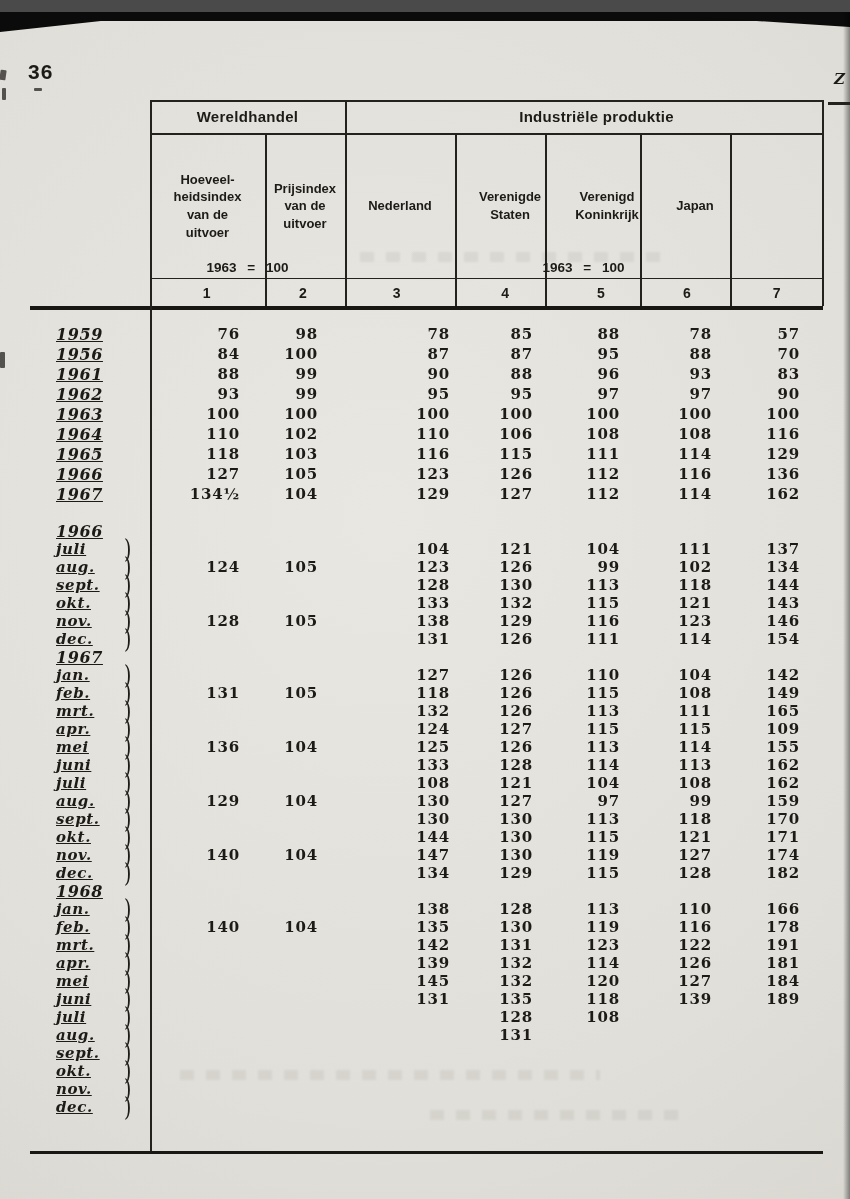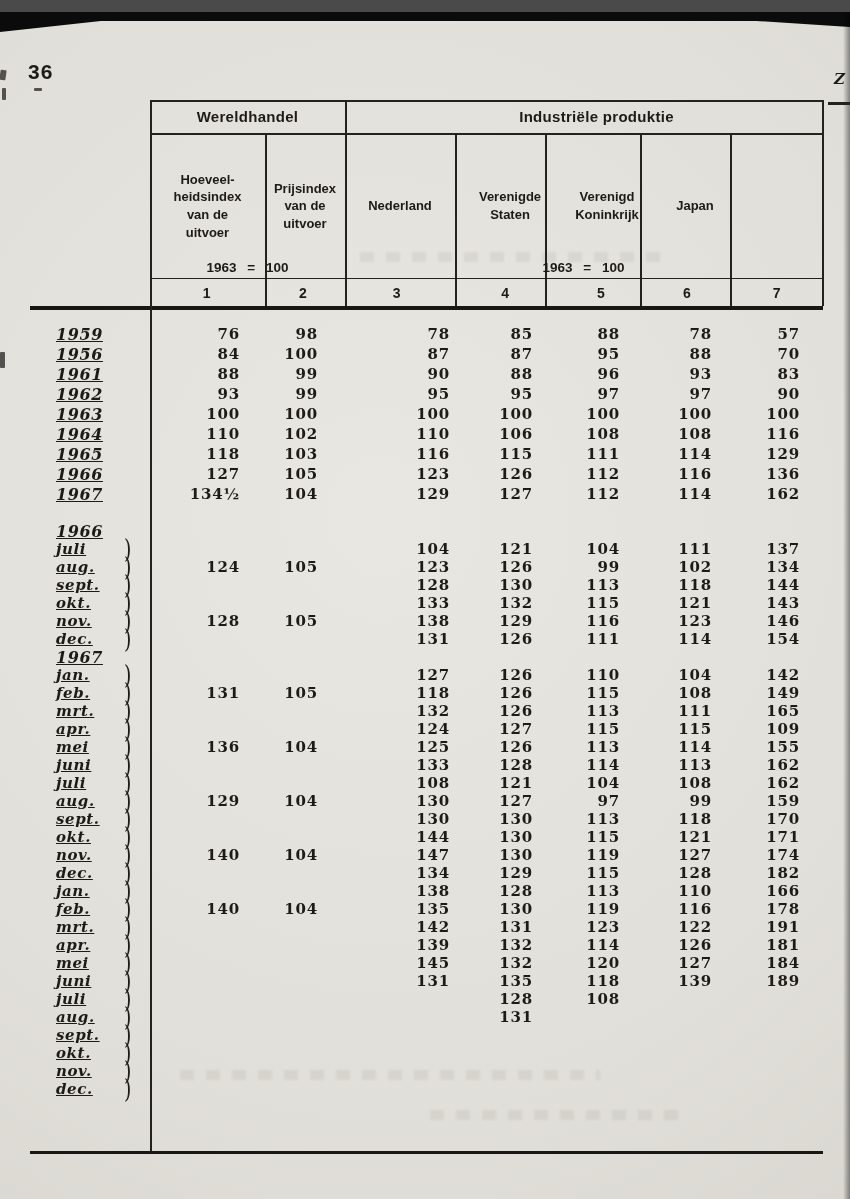--- a/index.html
+++ b/index.html
@@ -479,20 +479,25 @@
             <span class="brace">)</span>
           </div>
           <div class="cell vc1"></div>
           <div class="cell vc2"></div>
           <div class="cell vc3">134</div>
           <div class="cell vc4">129</div>
           <div class="cell vc5">115</div>
           <div class="cell vc6">128</div>
           <div class="cell vc7">182</div>
         </div>
+        <div class="row section">
+          <div class="stub">
+            <span>1968</span>
+          </div>
+        </div>
         <div class="row month">
           <div class="stub">
             <span>jan.</span>
             <span class="brace">)</span>
           </div>
           <div class="cell vc1"></div>
           <div class="cell vc2"></div>
           <div class="cell vc3">138</div>
           <div class="cell vc4">128</div>
           <div class="cell vc5">113</div>

